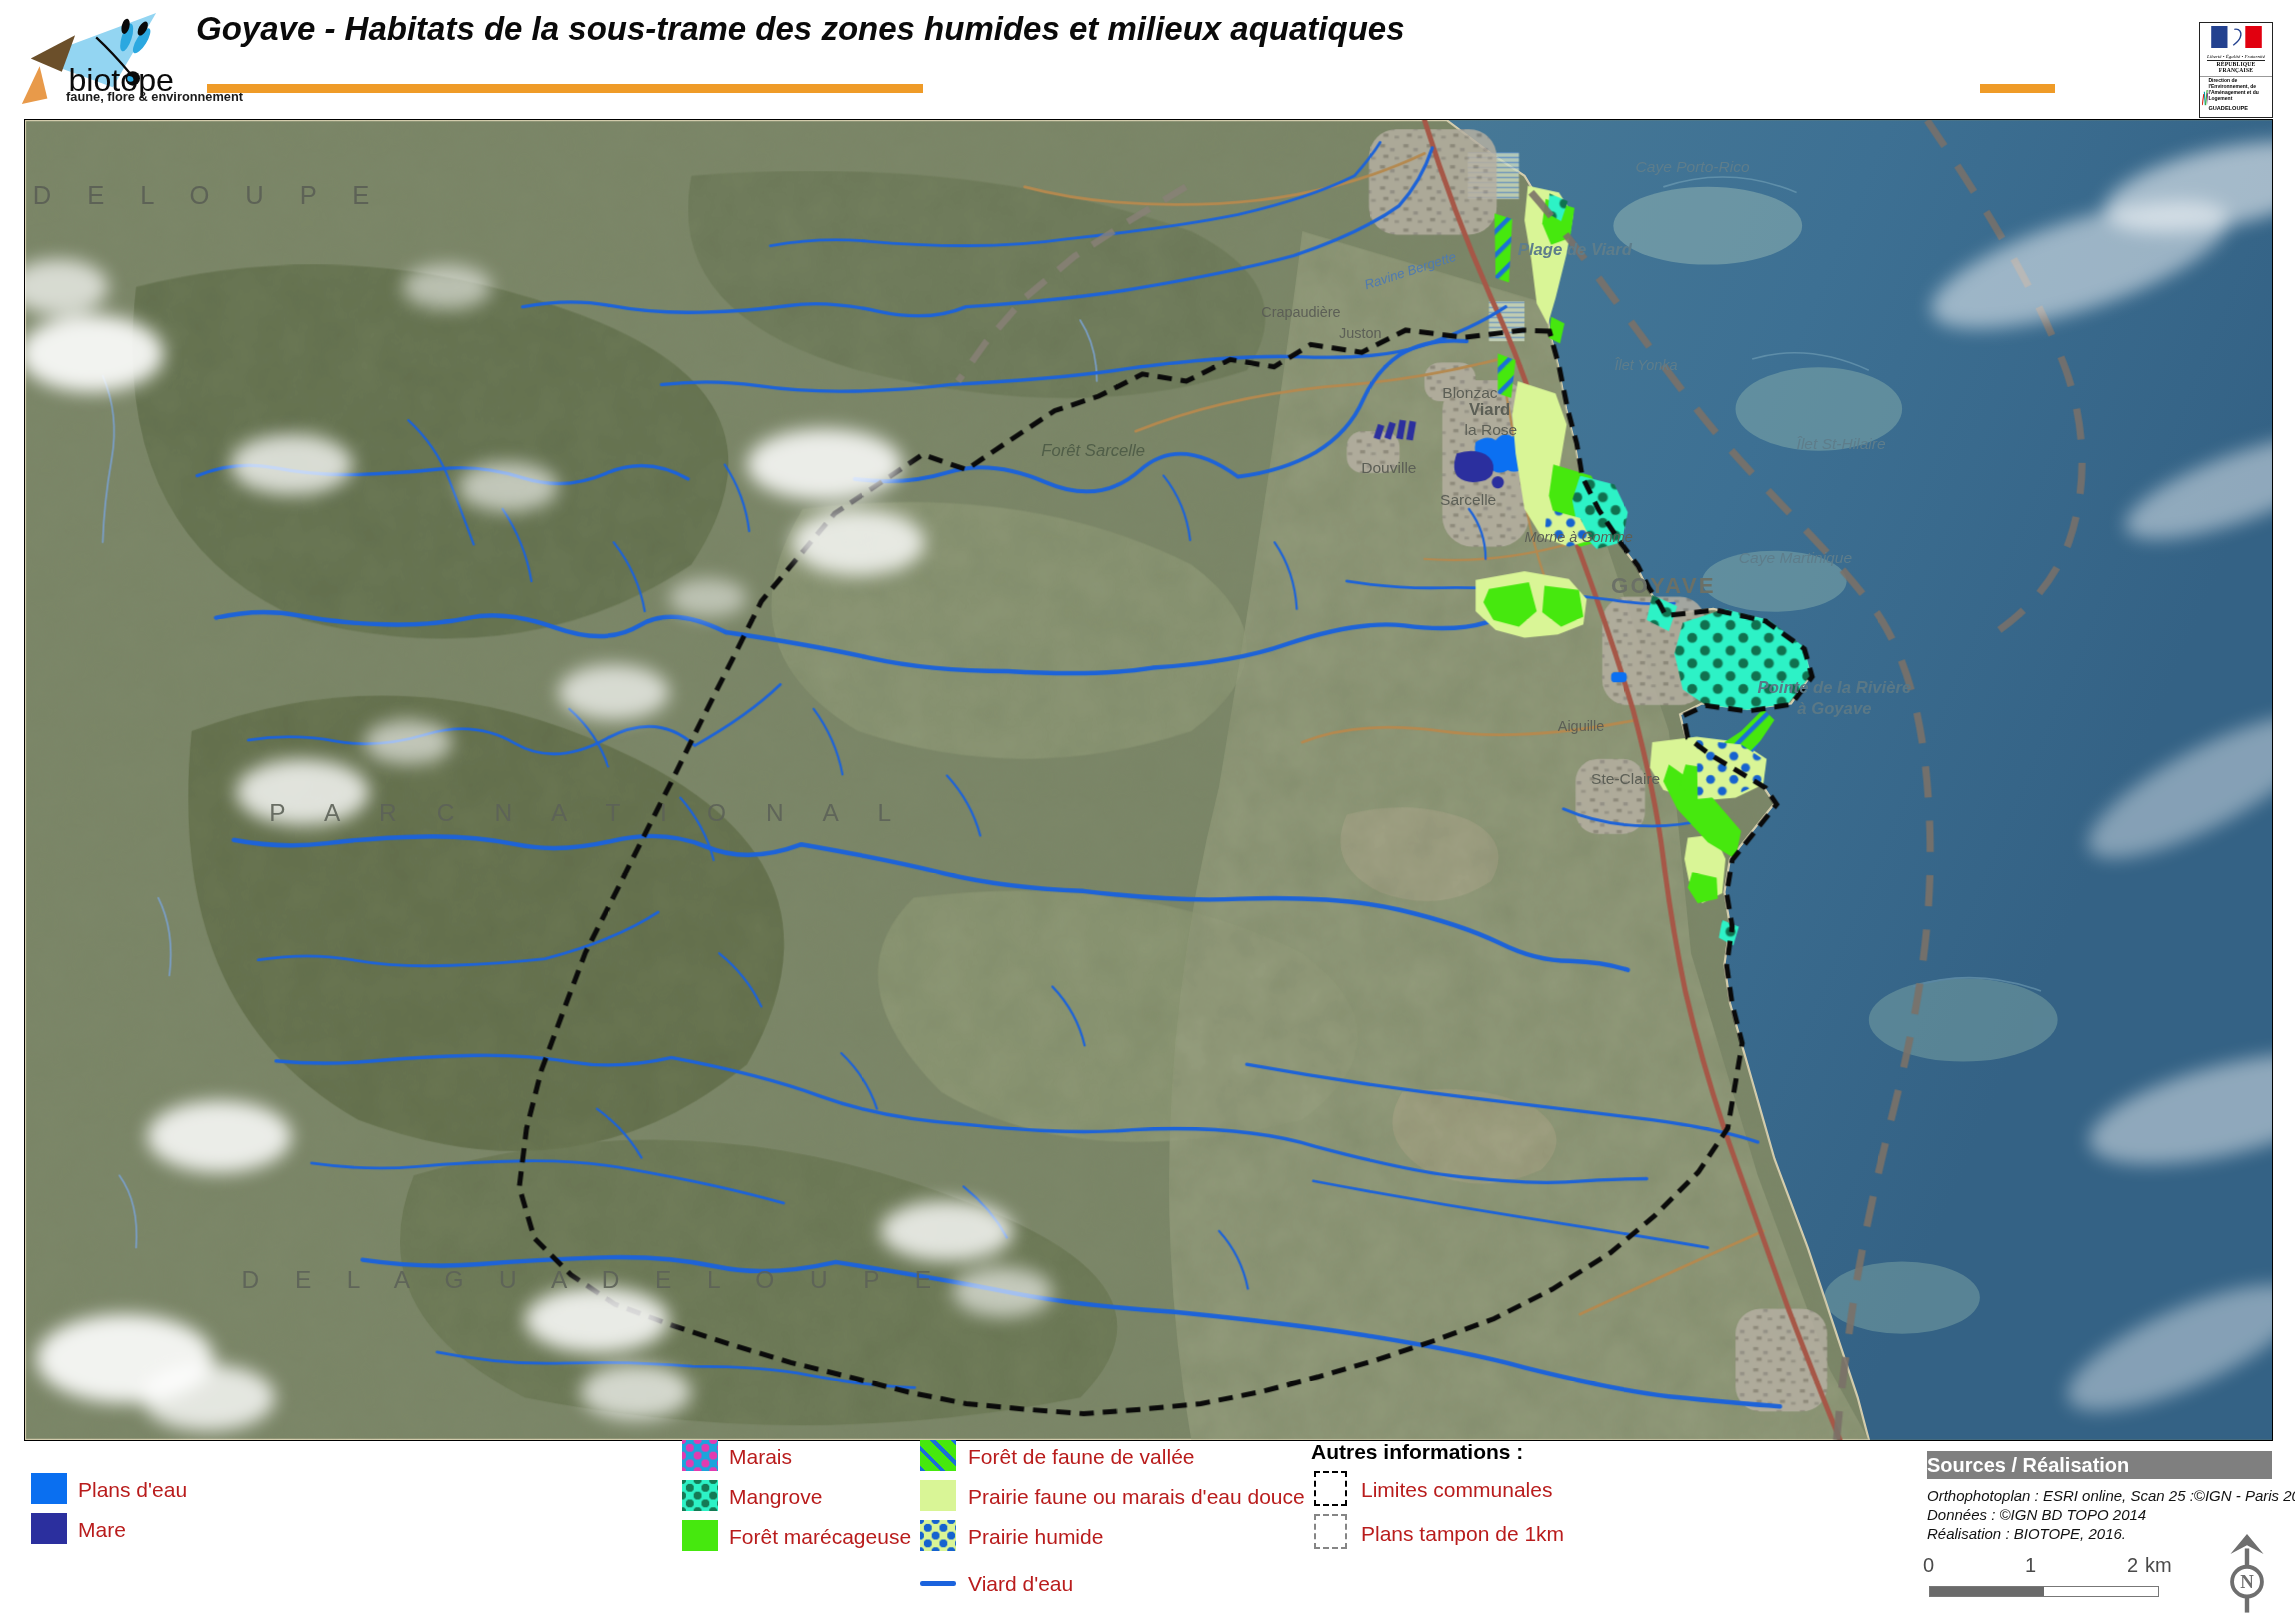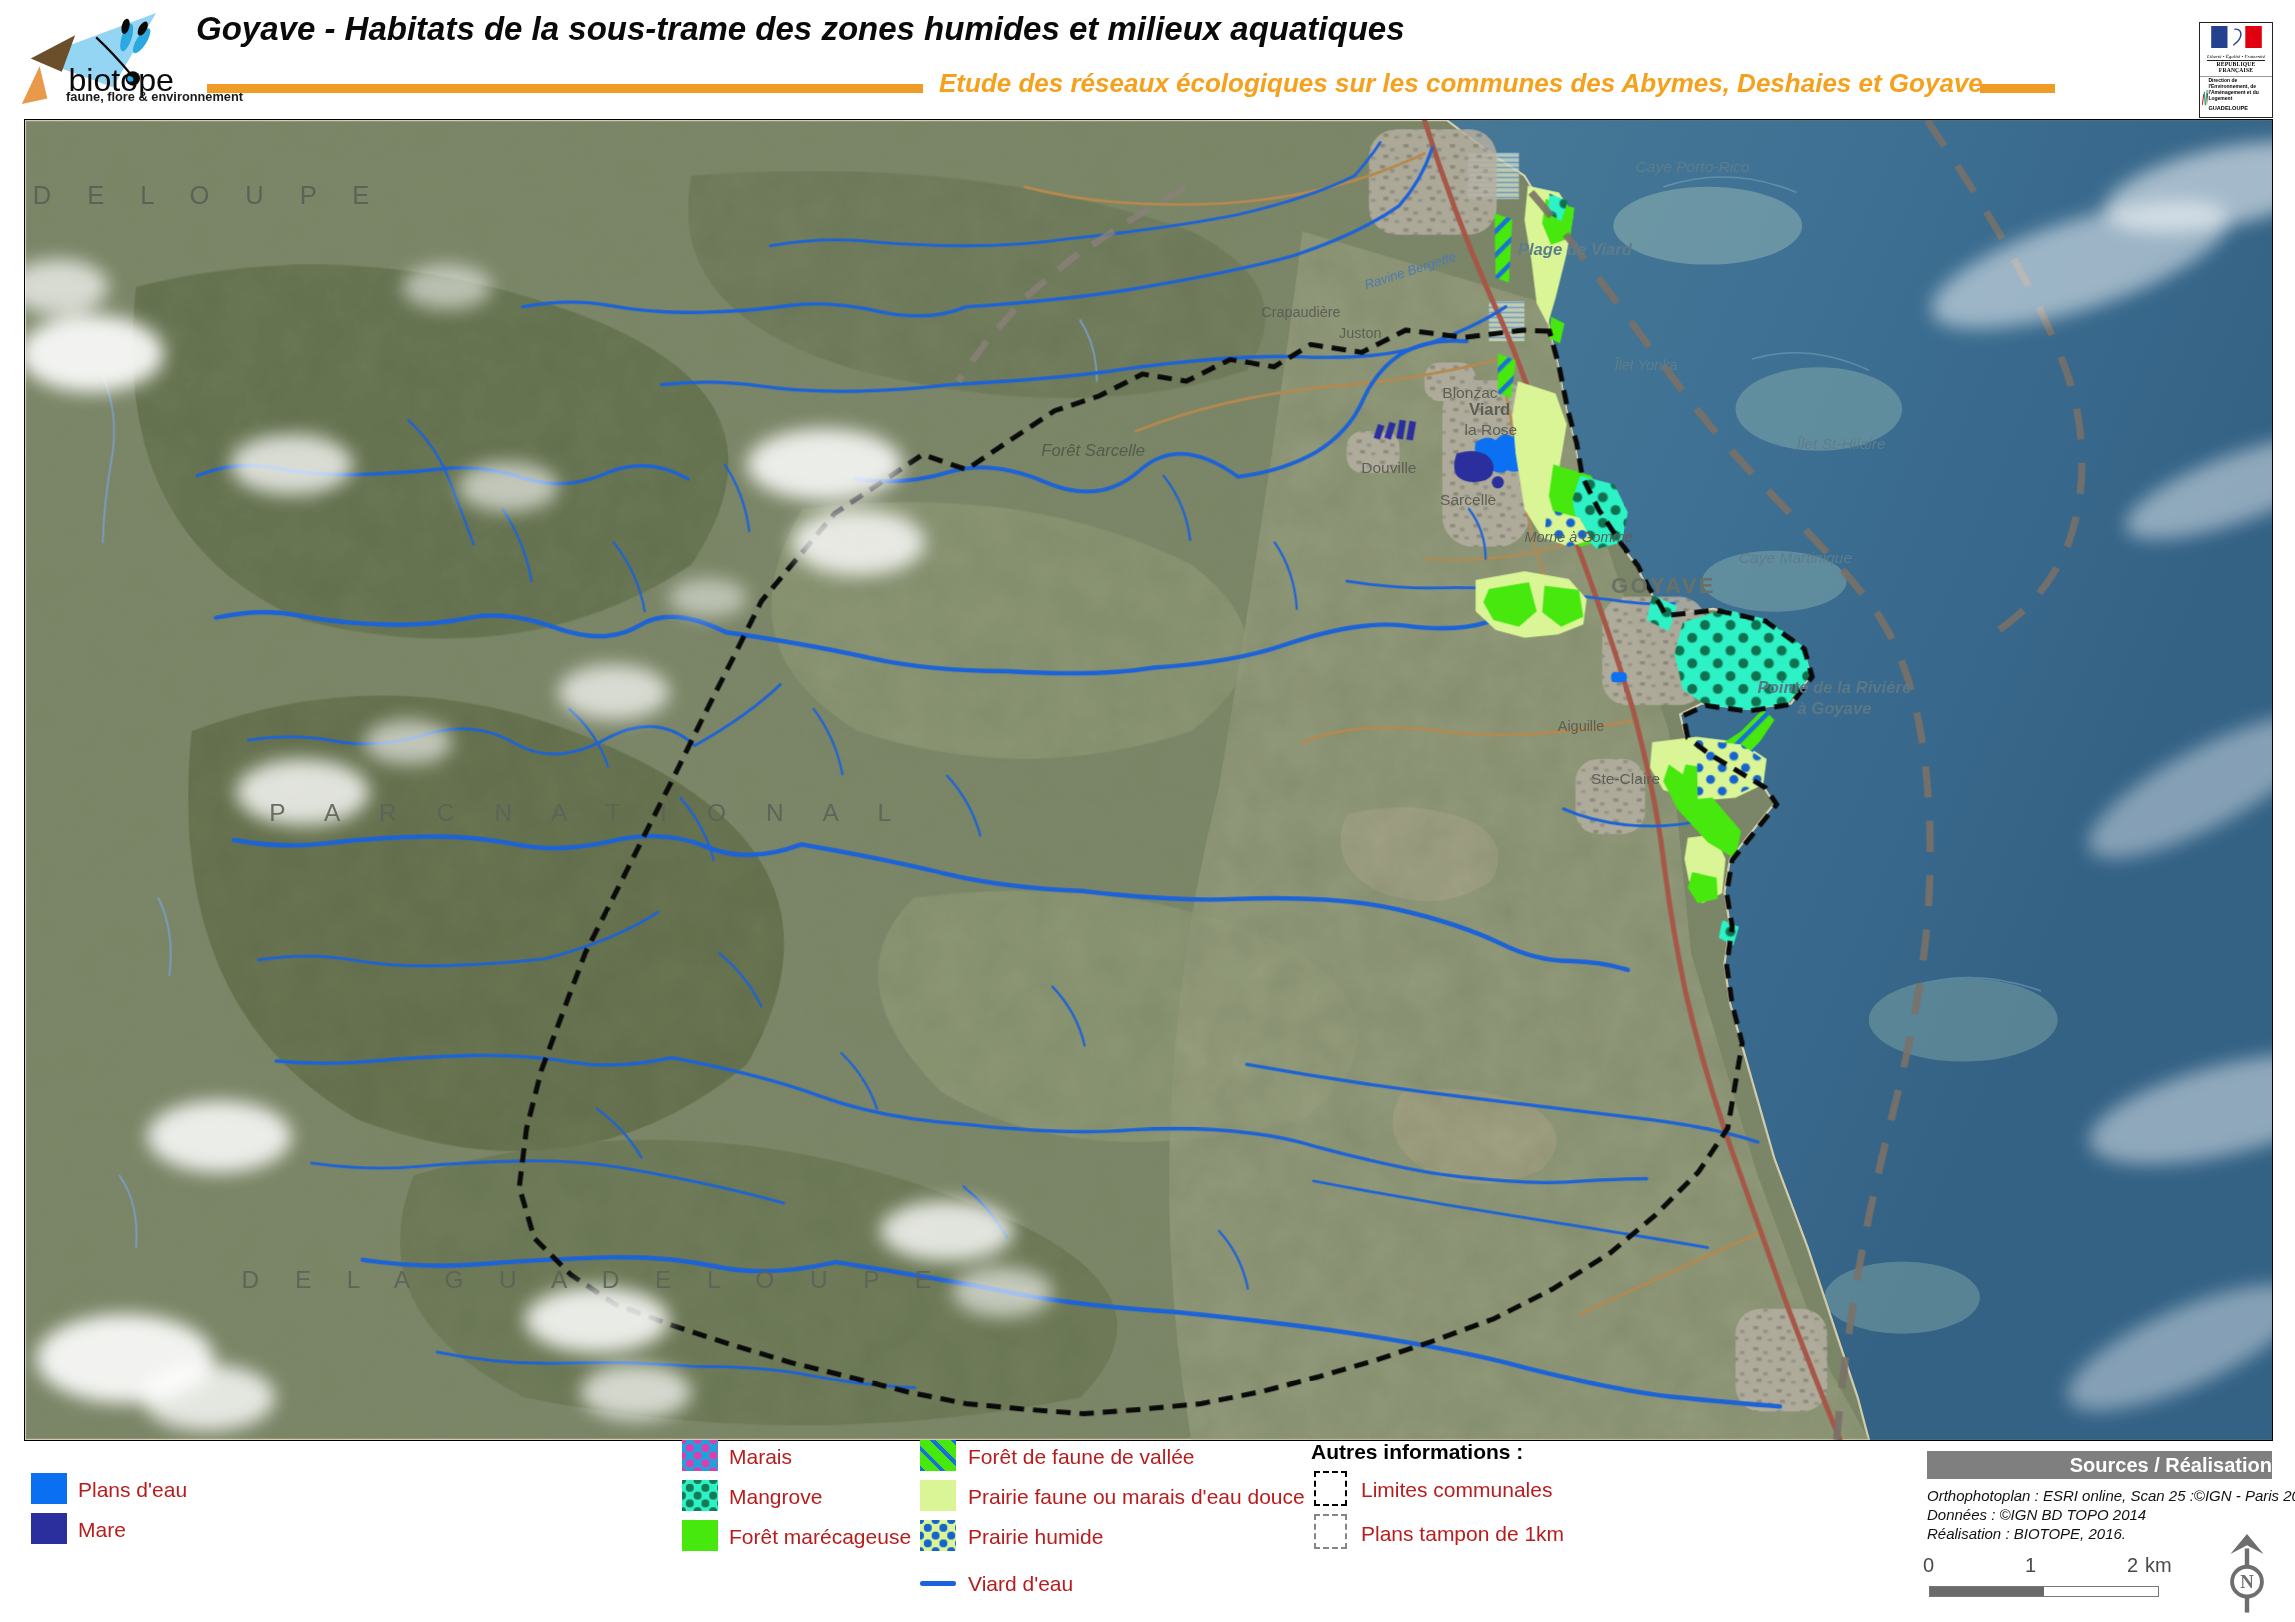--- a/index.html
+++ b/index.html
@@ -38,21 +38,21 @@
   .sw-prairie{background:#d9f596;}
   .sw-prairiedots{background:radial-gradient(circle,#1663cf 3.9px,transparent 4.4px) 0 0/15.6px 15.6px,
              radial-gradient(circle,#1663cf 3.9px,transparent 4.4px) 7.8px 7.8px/15.6px 15.6px,#d9f596;}
   .sw-cours{width:36px;height:5px;background:#1b63dd;border-radius:2.2px;}
   .sw-dash-black{width:29px;height:31px;border:2.8px dashed #000;background:#fff;}
   .sw-dash-gray{width:29px;height:31px;border:2.8px dashed #858585;background:#fff;}
   .other-title{font-size:21px;font-weight:bold;color:#000;white-space:nowrap;}
 
   
   .src-head{left:1927px;top:1451px;width:345px;height:28px;background:#7f7f7f;color:#fff;
-            font-size:20px;font-weight:bold;text-align:right;line-height:28px;}
+            font-size:20px;font-weight:bold;text-align:left;line-height:28px;}
   .src-line{left:1927px;font-size:15px;font-style:italic;color:#111;white-space:nowrap;}
   .scale-num{font-size:20px;color:#4a4a4a;}
   .scalebar{left:1929px;top:1586px;width:228px;height:9px;border:1.1px solid #777;display:flex;}
   .scalebar .h1{width:50%;background:#6a6a6a;}
   .scalebar .h2{width:50%;background:#ffffff;}
 </style>
 </head>
 <body>
 
 <div class="page">
@@ -67,21 +67,20 @@
     <ellipse cx="203" cy="42" rx="7" ry="14" transform="rotate(14 203 42)" fill="#0a0a0a"></ellipse>
     <ellipse cx="234" cy="46" rx="7" ry="14" transform="rotate(30 234 46)" fill="#0a0a0a"></ellipse>
     <circle cx="216" cy="136" r="13" fill="#0a0a0a"></circle>
     <circle cx="212" cy="136" r="6" fill="#2ba8e0"></circle>
     <text x="100" y="158" font-size="58" fill="#0a0a0a">biotope</text>
   </svg>
   <div class="abs brand-tagline">faune, flore &amp; environnement</div>
 
   <div class="abs title">Goyave - Habitats de la sous-trame des zones humides et milieux aquatiques</div>
   <div class="abs sub-bar" style="left:207px;width:716px;"></div>
-  <div class="abs subtitle">Etude des réseaux écologiques sur les communes des Abymes, Deshaies et Goyave</div>
   <div class="abs sub-bar" style="left:1980px;width:75px;"></div>
 
   <div class="abs ministry">
     <svg width="51" height="22" viewBox="0 0 92 40" style="margin-top:3.3px">
       <rect x="0" y="0" width="30" height="40" fill="#23418f"></rect>
       <rect x="30" y="0" width="32" height="40" fill="#ffffff"></rect>
       <rect x="62" y="0" width="30" height="40" fill="#e1000f"></rect>
       <path d="M42,6 C52,4 56,12 53,20 C51,27 45,31 40,35" stroke="#23418f" stroke-width="2.5" fill="none"></path>
     </svg>
     <div class="motto">Liberté • Égalité • Fraternité</div>

